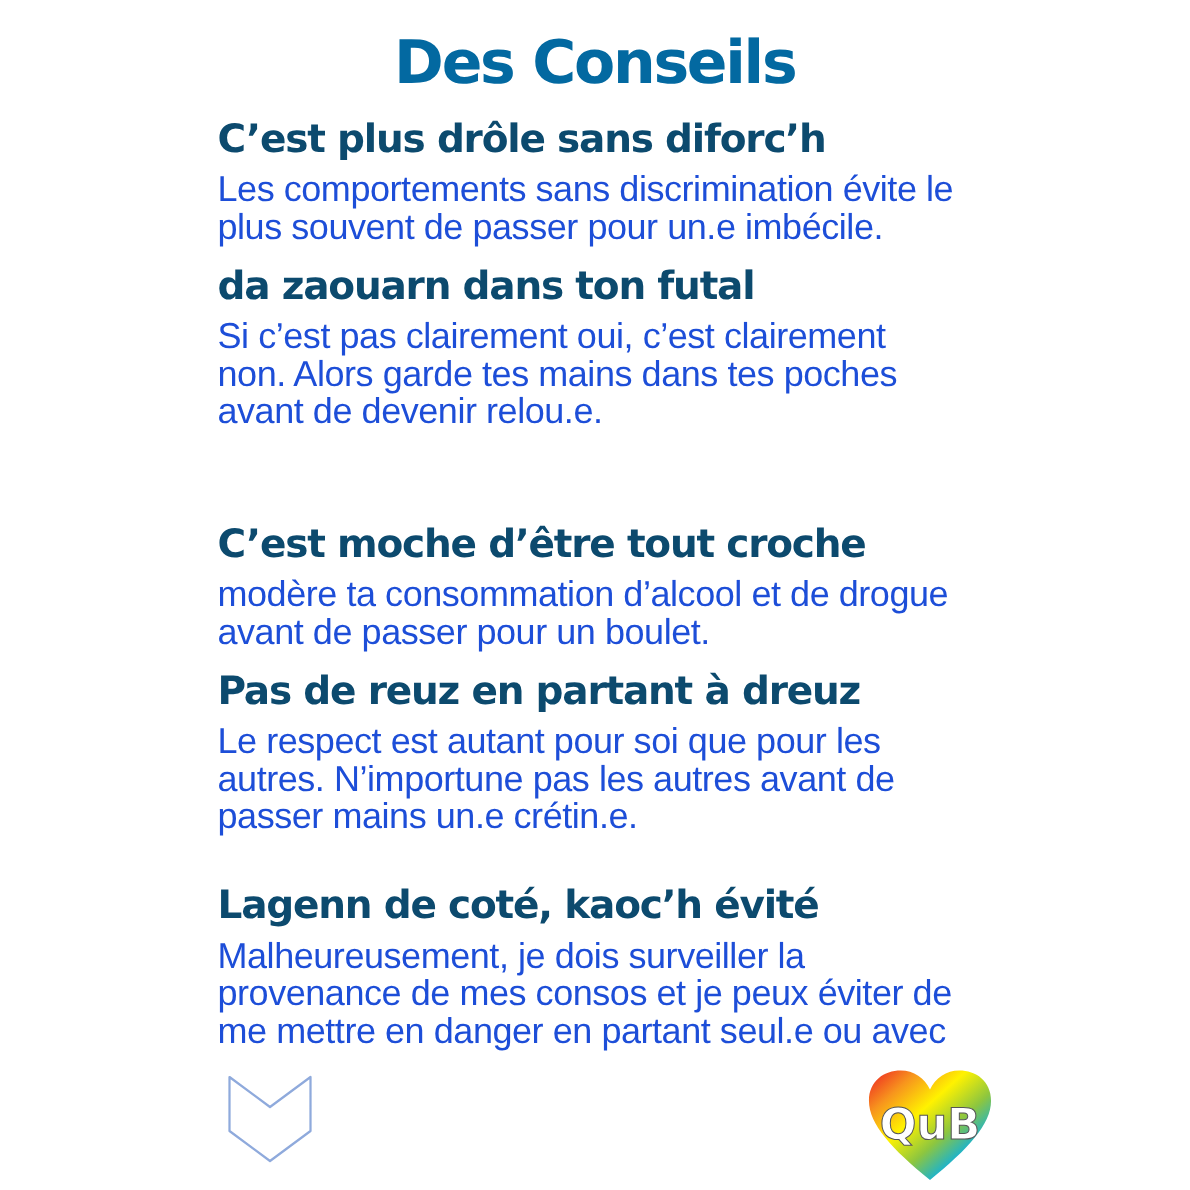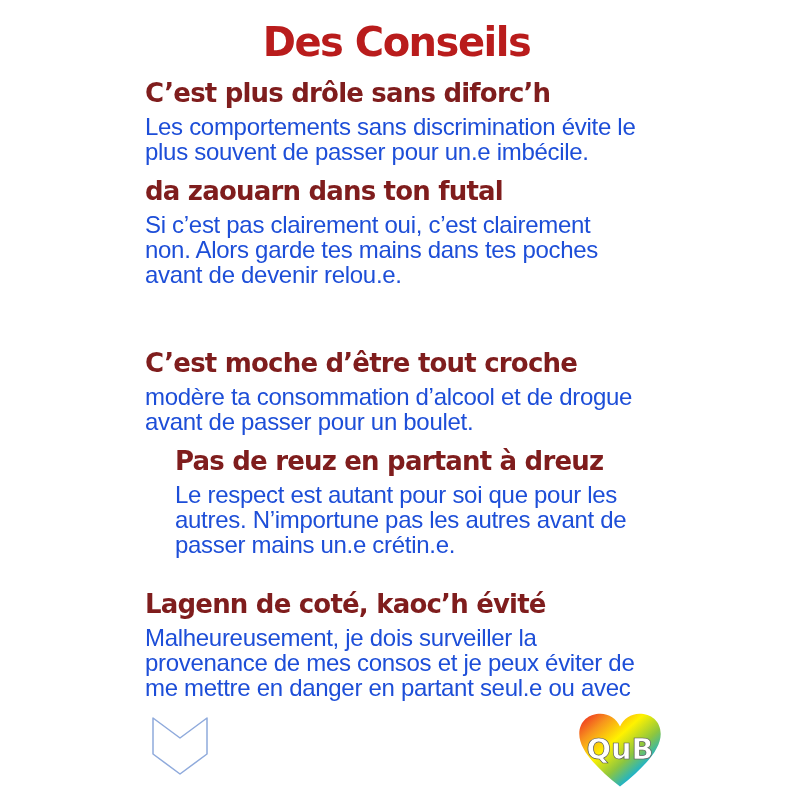--- a/index.html
+++ b/index.html
@@ -19,41 +19,41 @@
     position: absolute;
     top: 16px;
     left: 0;
     width: 100%;
     text-align: center;
     font-family: "DejaVu Sans", sans-serif;
     font-weight: 700;
     font-size: 40px;
     letter-spacing: -1.5px;
     line-height: 52px;
-    color: #b91c1c;
+    color: #0369a1;
   }
   .section {
     position: absolute;
     left: 145px;
     width: 560px;
   }
   .sec-1 { top: 76px; }
   .sec-2 { top: 174px; }
   .sec-3 { top: 346px; }
-  .sec-4 { top: 444px; margin-left: 30px; }
+  .sec-4 { top: 444px; }
   .sec-5 { top: 587px; }
   .sec-heading {
     font-family: "DejaVu Sans", sans-serif;
     font-weight: 700;
     font-size: 26px;
     letter-spacing: -0.8px;
     line-height: 34px;
     margin: 0 0 4px 0;
     white-space: nowrap;
-    color: #7f1d1d;
+    color: #0c4a6e;
   }
   .sec-body {
     font-family: "Liberation Sans", sans-serif;
     font-size: 24px;
     letter-spacing: -0.3px;
     line-height: 25px;
     color: #1d4ed8;
   }
   .body-line { white-space: nowrap; }
   .chevron-wrap {

